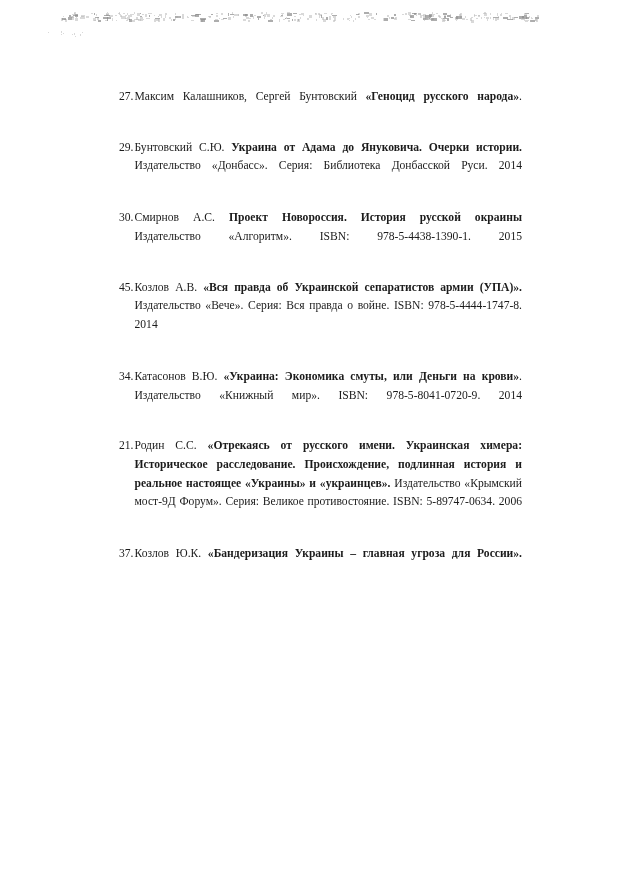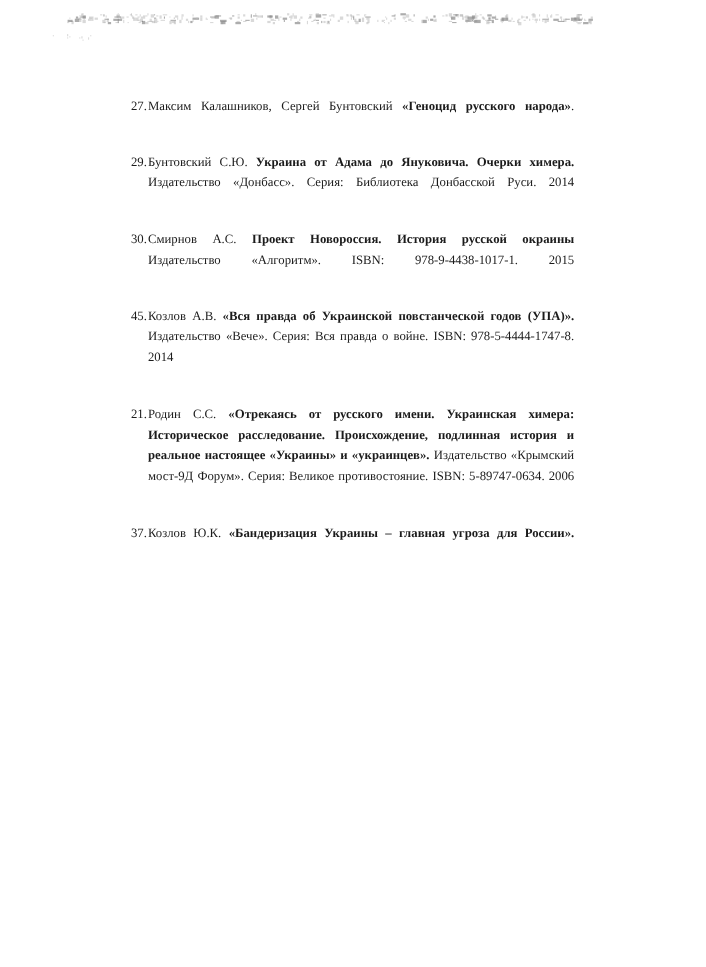--- a/index.html
+++ b/index.html
@@ -435,29 +435,33 @@
       <i class="speck" style="left: 79.9px; top: 33.5px; width: 1.2px; height: 1.6px;"></i>
     </div>
 
   <div id="bibliography">
       <div class="entry">
         <span class="entry-num">27.</span>
         <span class="entry-text"><span>Максим Калашников, Сергей Бунтовский </span><b>«Геноцид русского народа»</b><span>.</span></span>
       </div>
       <div class="entry gap-lg">
         <span class="entry-num">29.</span>
-        <span class="entry-text"><span>Бунтовский С.Ю. </span><b>Украина от Адама до Януковича. Очерки химера.</b><span> Издательство «Донбасс». Серия: Библиотека Донбасской Руси. 2014</span></span>
+        <span class="entry-text"><span>Бунтовский С.Ю. </span><b>Украина от Адама до Януковича. Очерки истории.</b><span> Издательство «Донбасс». Серия: Библиотека Донбасской Руси. 2014</span></span>
       </div>
       <div class="entry">
         <span class="entry-num">30.</span>
-        <span class="entry-text"><span>Смирнов А.С. </span><b>Проект Новороссия. История русской окраины</b><span> Издательство «Алгоритм». ISBN: 978-9-4438-1017-1. 2015</span></span>
+        <span class="entry-text"><span>Смирнов А.С. </span><b>Проект Новороссия. История русской окраины</b><span> Издательство «Алгоритм». ISBN: 978-5-4438-1390-1. 2015</span></span>
       </div>
       <div class="entry gap-lg">
         <span class="entry-num">45.</span>
-        <span class="entry-text"><span>Козлов А.В. </span><b>«Вся правда об Украинской повстанческой годов (УПА)».</b><span> Издательство «Вече». Серия: Вся правда о войне. ISBN: 978-5-4444-1747-8. 2014</span></span>
+        <span class="entry-text"><span>Козлов А.В. </span><b>«Вся правда об Украинской сепаратистов армии (УПА)».</b><span> Издательство «Вече». Серия: Вся правда о войне. ISBN: 978-5-4444-1747-8. 2014</span></span>
+      </div>
+      <div class="entry">
+        <span class="entry-num">34.</span>
+        <span class="entry-text"><span>Катасонов В.Ю. </span><b>«Украина: Экономика смуты, или Деньги на крови»</b><span>. Издательство «Книжный мир». ISBN: 978-5-8041-0720-9. 2014</span></span>
       </div>
       <div class="entry gap-lg">
         <span class="entry-num">21.</span>
         <span class="entry-text"><span>Родин С.С. </span><b>«Отрекаясь от русского имени. Украинская химера: Историческое расследование. Происхождение, подлинная история и реальное настоящее «Украины» и «украинцев».</b><span> Издательство «Крымский мост-9Д Форум». Серия: Великое противостояние. ISBN: 5-89747-0634. 2006</span></span>
       </div>
       <div class="entry gap-xl">
         <span class="entry-num">37.</span>
         <span class="entry-text"><span>Козлов Ю.К. </span><b>«Бандеризация Украины – главная угроза для России».</b></span>
       </div>
     </div>

